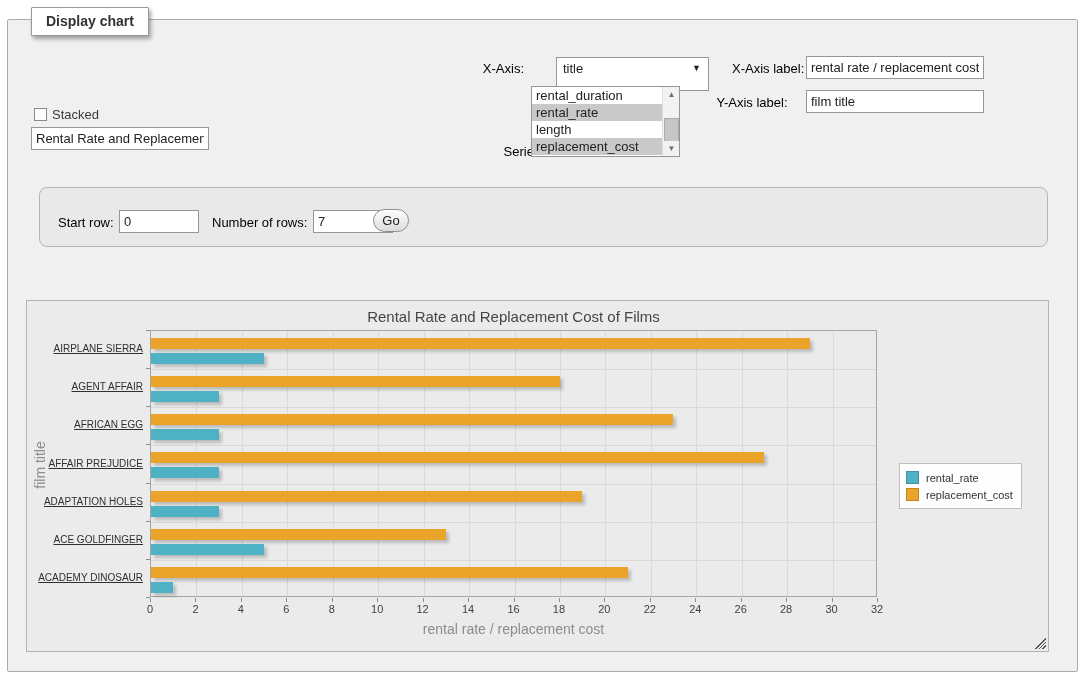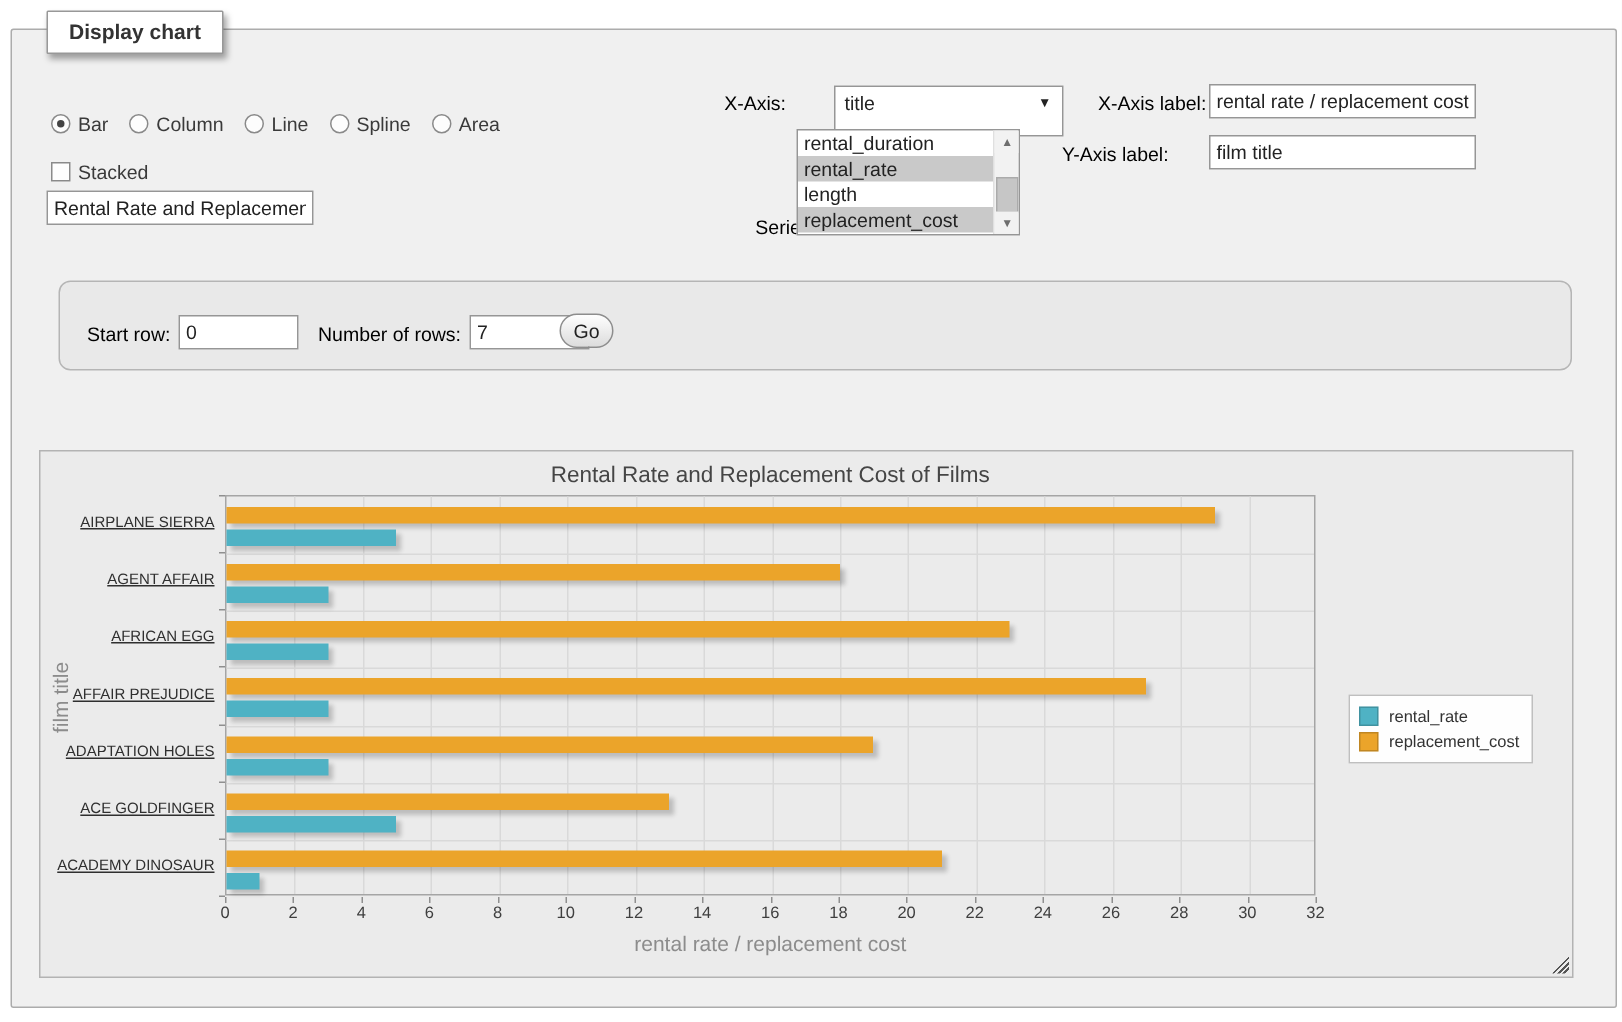--- a/index.html
+++ b/index.html
@@ -76,42 +76,20 @@
             linear-gradient(135deg, transparent 64%, #555 64%, #555 72%, transparent 72%),
             linear-gradient(135deg, transparent 80%, #555 80%, #555 88%, transparent 88%);
           cursor:se-resize; }
 </style>
 </head>
 <body>
 
 <div class="fieldset">
   <div class="legend-box">Display chart</div>
 
-  <div class="opt-row" id="chart-type-row">
-      <div class="opt">
-        <div class="radio checked"></div>
-        <span class="opt-label">Bar</span>
-      </div>
-      <div class="opt">
-        <div class="radio"></div>
-        <span class="opt-label">Column</span>
-      </div>
-      <div class="opt">
-        <div class="radio"></div>
-        <span class="opt-label">Line</span>
-      </div>
-      <div class="opt">
-        <div class="radio"></div>
-        <span class="opt-label">Spline</span>
-      </div>
-      <div class="opt">
-        <div class="radio"></div>
-        <span class="opt-label">Area</span>
-      </div>
-    </div>
 
   <div class="opt-row" style="top:87px;">
     <div class="opt">
       <div class="checkbox" id="stacked-box"></div>
       <span class="opt-label">Stacked</span>
     </div>
   </div>
 
   <input class="text-input" style="left: 23px; top: 107px; width: 178px;" value="Rental Rate and Replacement Cost of Films">
 
@@ -131,21 +109,21 @@
       </div>
     <div class="scrollbar">
       <div class="sb-btn sb-up">▲</div>
       <div class="sb-thumb"></div>
       <div class="sb-btn sb-down">▼</div>
     </div>
   </div>
 
   <div class="form-label" style="left:724px; top:41px; width:88px; text-align:left;">X-Axis label:</div>
   <input class="text-input" style="left: 798px; top: 36px; width: 178px;" value="rental rate / replacement cost">
-  <div class="form-label" style="left:700px; top:75px; width:88px; text-align:left;">Y-Axis label:</div>
+  <div class="form-label" style="left:700px; top:75px; width:88px; text-align:center;">Y-Axis label:</div>
   <input class="text-input" style="left: 798px; top: 70px; width: 178px;" value="film title">
 
   <div class="rows-panel">
     <div class="form-label" style="left:18px; top:27px;">Start row:</div>
     <input class="text-input" style="left: 79px; top: 22px; width: 80px;" value="0">
     <div class="form-label" style="left:172px; top:27px;">Number of rows:</div>
     <input class="text-input" style="left: 273px; top: 22px; width: 80px;" value="7">
     <button class="go-btn">Go</button>
   </div>
 

